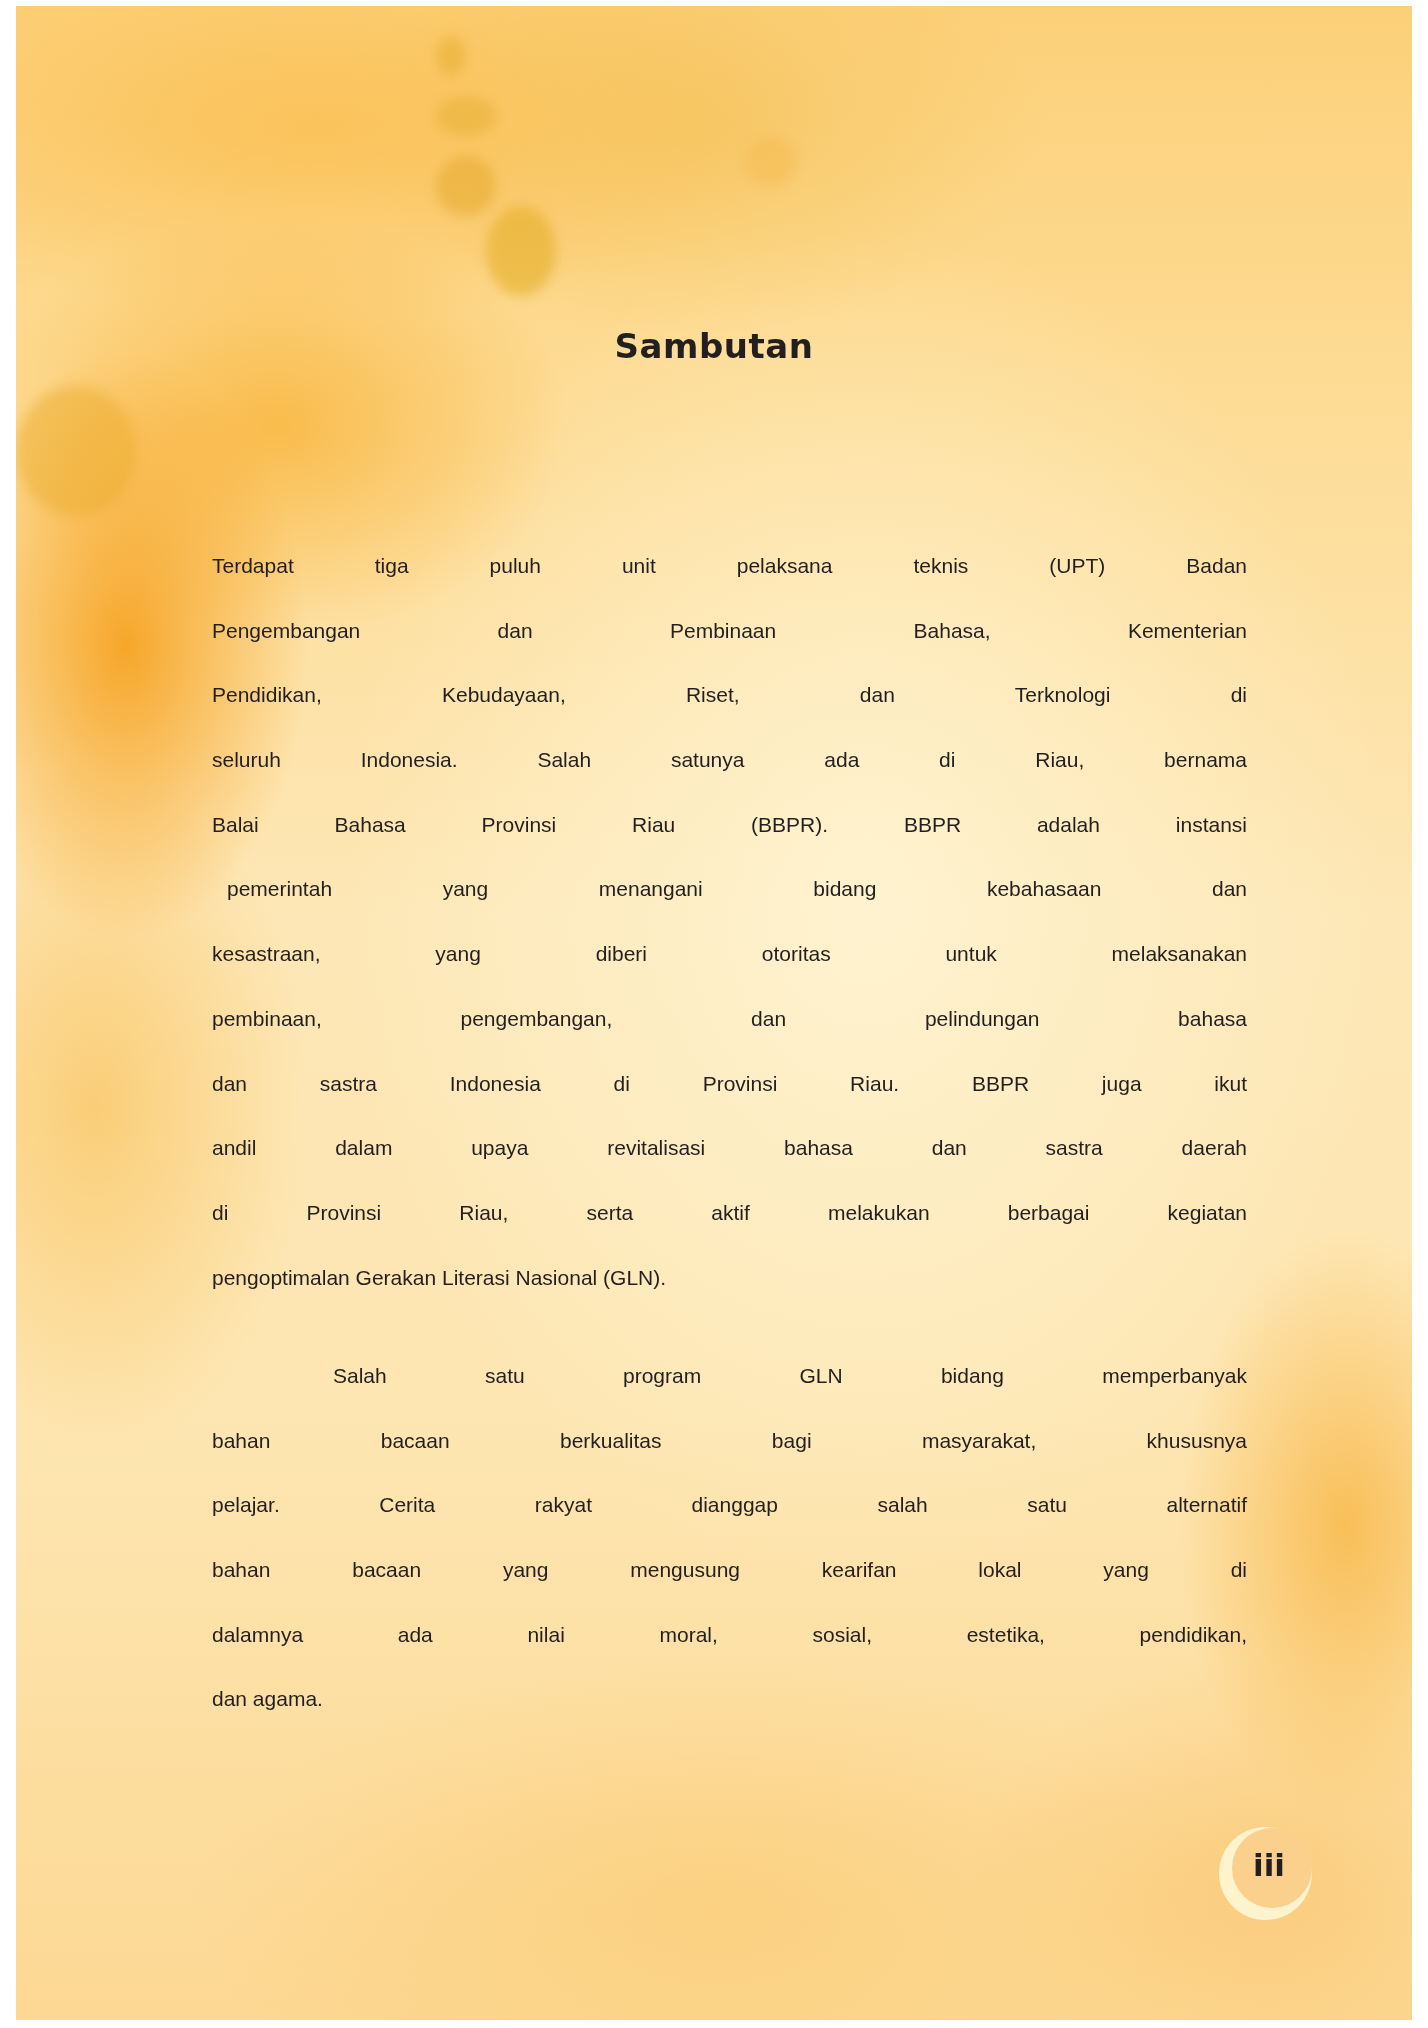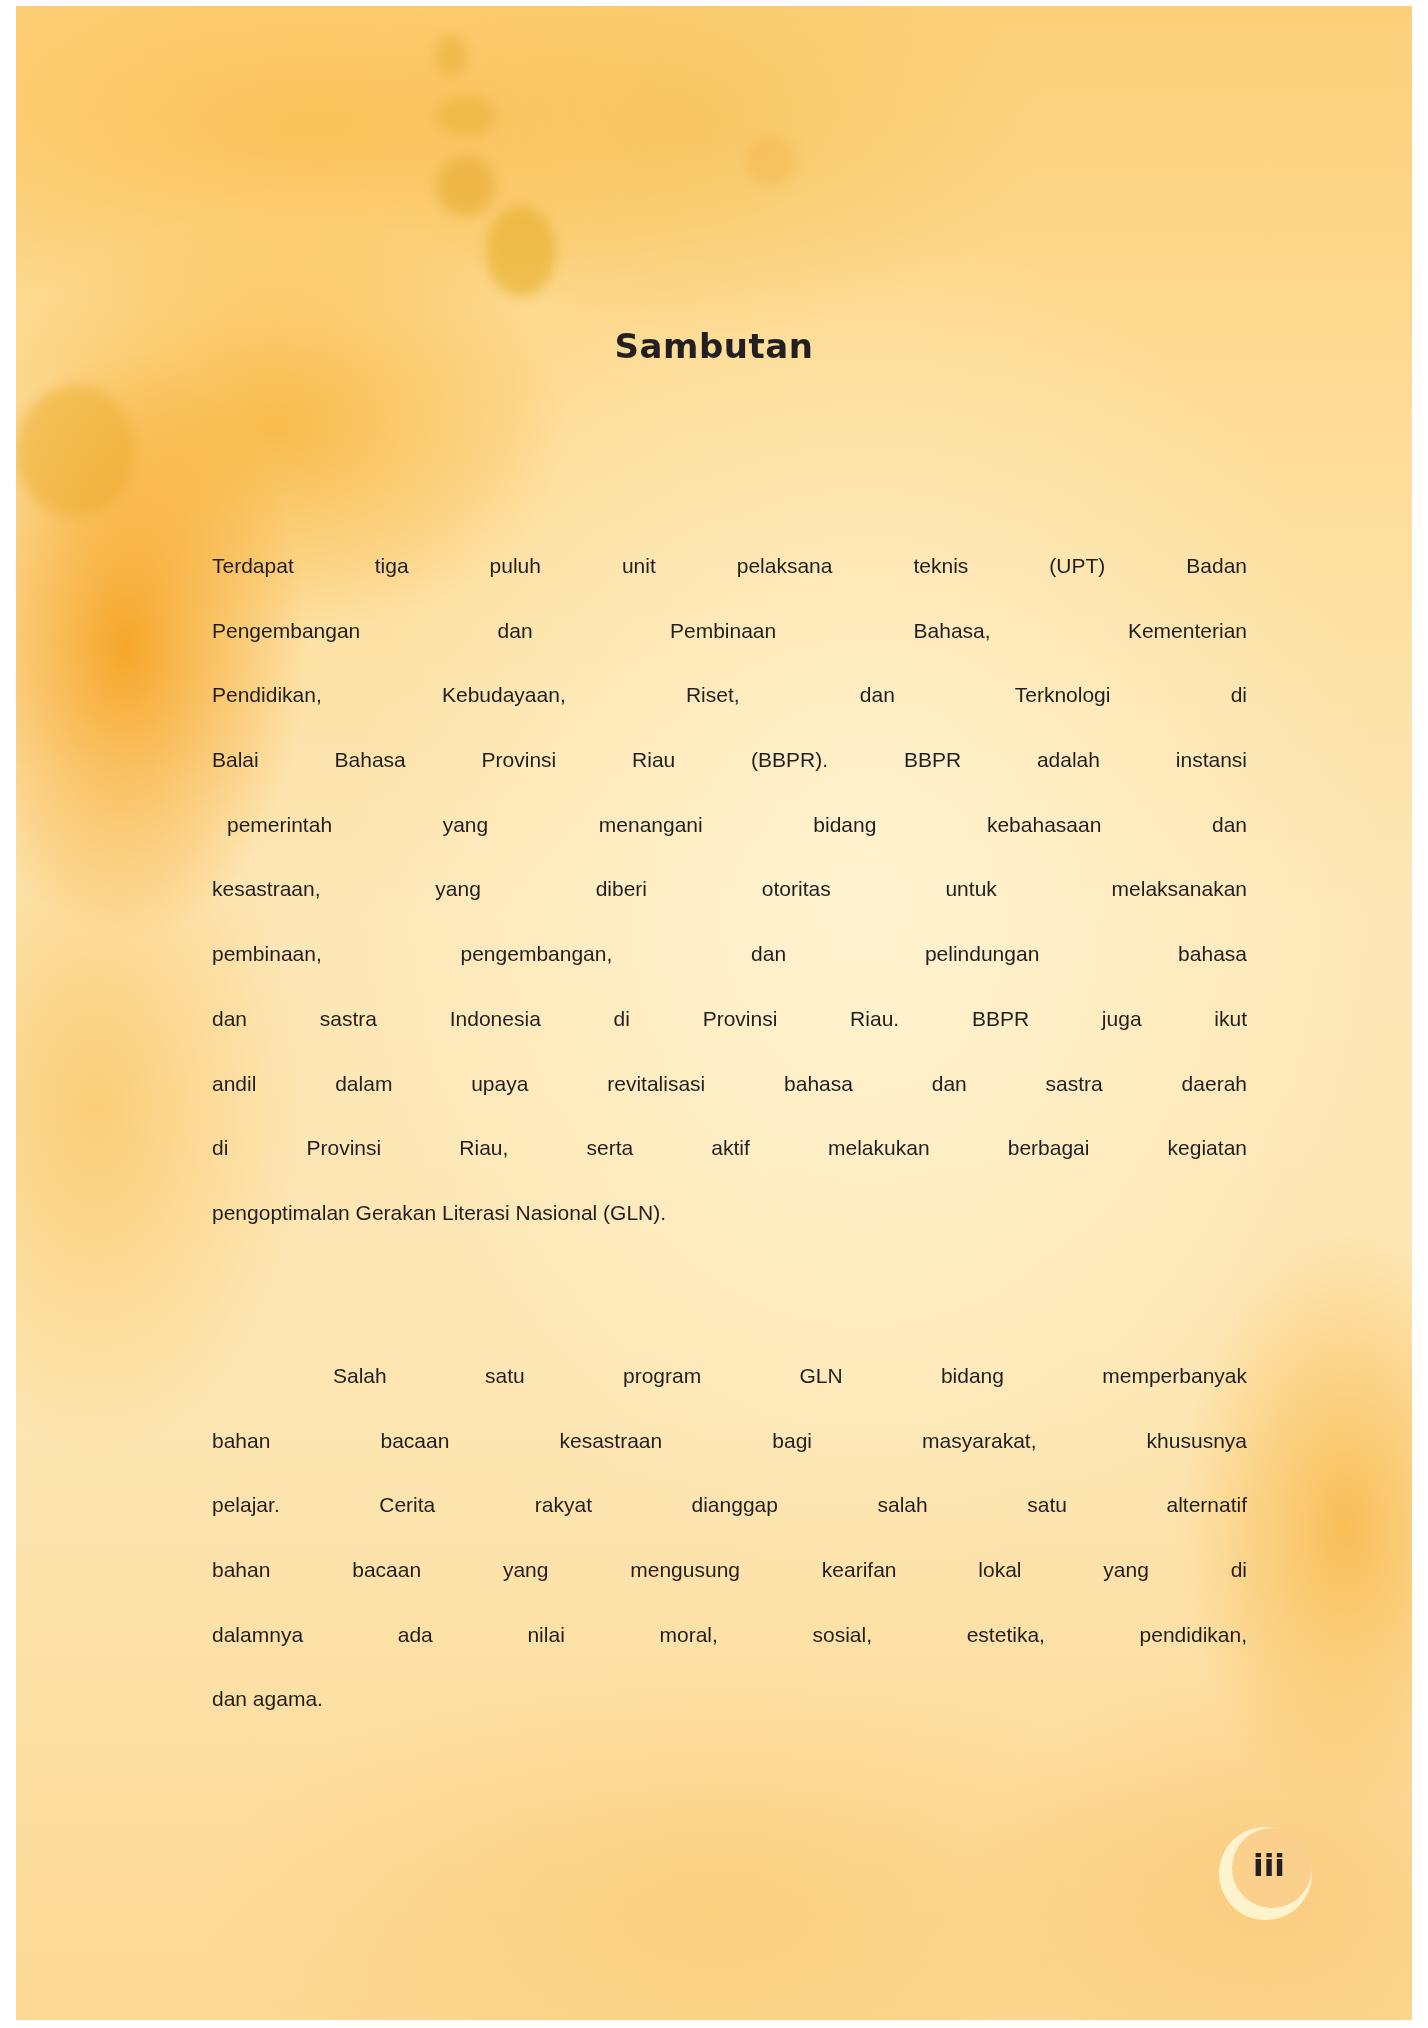--- a/index.html
+++ b/index.html
@@ -62,33 +62,34 @@
   <div class="blot" style="left:470px;top:200px;width:70px;height:90px;background:rgba(228,175,40,0.6);"></div>
   <div class="blot" style="left:730px;top:130px;width:50px;height:50px;background:rgba(245,185,80,0.5);"></div>
   <div class="blot" style="left:0px;top:380px;width:120px;height:130px;background:rgba(232,170,40,0.45);"></div>
 
   <div class="title">Sambutan</div>
 
   <div class="body-text p1">
     <span class="line" style="white-space: normal; text-align-last: justify;">Terdapat tiga puluh unit pelaksana teknis (UPT) Badan</span>
     <span class="line" style="white-space: normal; text-align-last: justify;">Pengembangan dan Pembinaan Bahasa, Kementerian</span>
     <span class="line" style="white-space: normal; text-align-last: justify;">Pendidikan, Kebudayaan, Riset, dan Terknologi  di</span>
+    <span class="line" style="white-space: normal; text-align-last: justify;">seluruh Indonesia. Salah satunya ada di Riau, bernama</span>
     <span class="line" style="white-space: normal; text-align-last: justify;">Balai Bahasa Provinsi Riau (BBPR). BBPR adalah instansi</span>
     <span class="line" style="white-space: normal; text-align-last: justify; margin-left: 15px;">pemerintah yang menangani bidang kebahasaan dan</span>
     <span class="line" style="white-space: normal; text-align-last: justify;">kesastraan, yang diberi otoritas untuk melaksanakan</span>
     <span class="line" style="white-space: normal; text-align-last: justify;">pembinaan, pengembangan, dan pelindungan bahasa</span>
     <span class="line" style="white-space: normal; text-align-last: justify;">dan sastra Indonesia di Provinsi Riau. BBPR juga ikut</span>
     <span class="line" style="white-space: normal; text-align-last: justify;">andil dalam upaya revitalisasi bahasa dan sastra daerah</span>
     <span class="line" style="white-space: normal; text-align-last: justify;">di Provinsi Riau, serta aktif melakukan berbagai kegiatan</span>
     <span class="line last">pengoptimalan Gerakan Literasi Nasional (GLN).</span>
   </div>
 
   <div class="body-text p2">
     <span class="line first" style="white-space: normal; text-align-last: justify;">Salah satu program GLN bidang memperbanyak</span>
-    <span class="line" style="white-space: normal; text-align-last: justify;">bahan bacaan kesastraan bagi masyarakat, khususnya</span>
+    <span class="line" style="white-space: normal; text-align-last: justify;">bahan bacaan berkualitas bagi masyarakat, khususnya</span>
     <span class="line" style="white-space: normal; text-align-last: justify;">pelajar. Cerita rakyat dianggap salah satu alternatif</span>
     <span class="line" style="white-space: normal; text-align-last: justify;">bahan bacaan yang mengusung kearifan lokal yang di</span>
     <span class="line" style="white-space: normal; text-align-last: justify;">dalamnya ada nilai moral, sosial, estetika, pendidikan,</span>
     <span class="line last">dan agama.</span>
   </div>
 
   <div class="page-num">
     <div class="crescent-outer"></div>
     <div class="crescent-inner"></div>
     <div class="page-num-text">iii</div>

